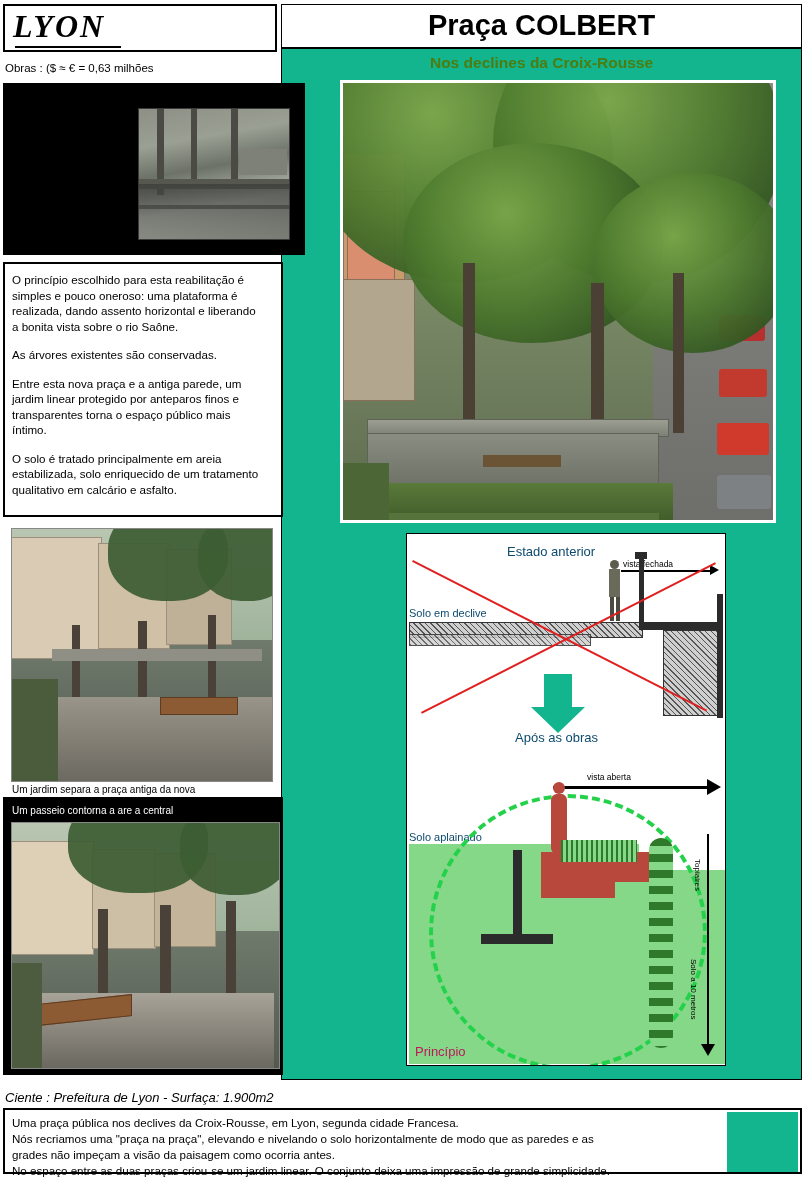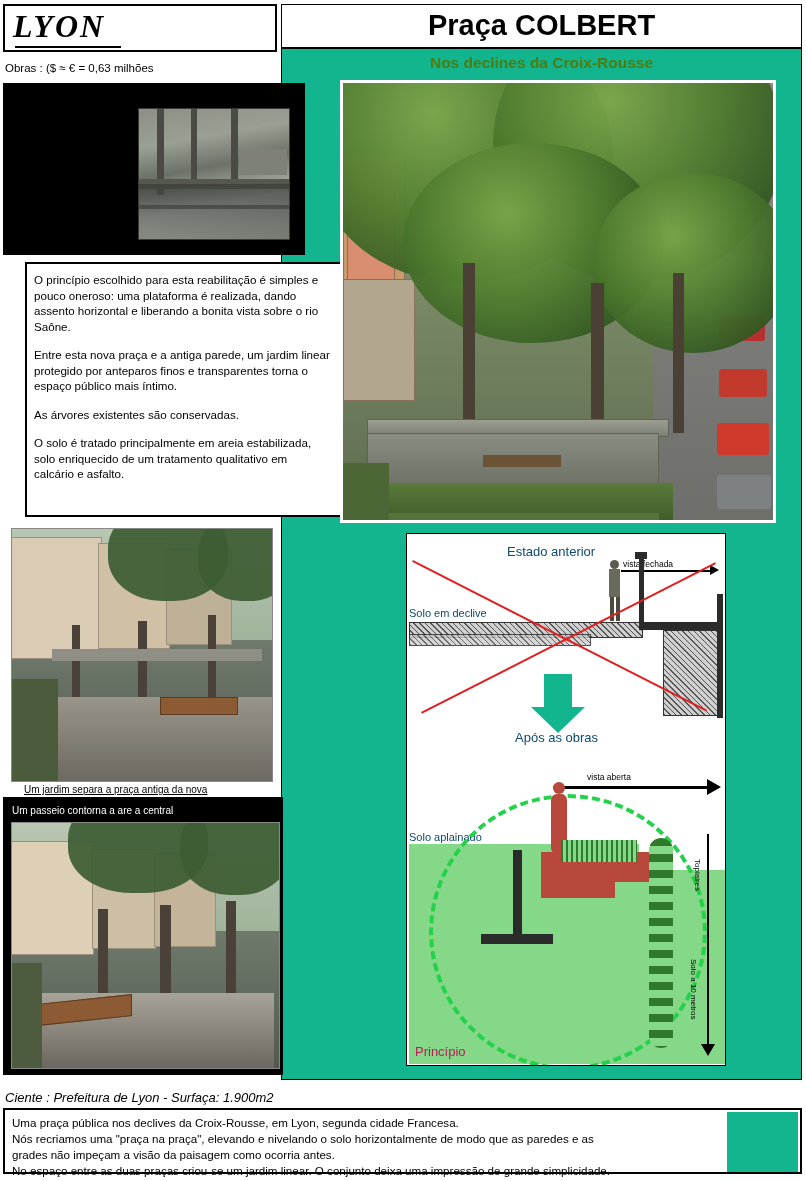--- a/index.html
+++ b/index.html
@@ -129,51 +129,49 @@
   .photo-dark .trunk {
     position: absolute;
     background: #4b4a44;
   }
 
   
   .left-text {
     position: absolute;
     left: 3px;
     top: 262px;
-    width: 328px;
+    width: 280px;
     height: 255px;
     background: #ffffff;
     border: 2px solid #000;
     box-sizing: border-box;
     padding: 8px 21px 0 7px;
     font-size: 11.6px;
     line-height: 15.5px;
     color: #000;
-    margin-left: 22px;
   }
   .left-text p { margin: 0 0 13px 0; }
 
   
   .photo2 {
     position: absolute;
     left: 11px;
     top: 528px;
     width: 260px;
     height: 252px;
     overflow: hidden;
     border: 1px solid #888;
     background: #8a9a84;
   }
   .cap1 {
     position: absolute;
-    left: 24px;
+    left: 12px;
     top: 784px;
     font-size: 10px;
     color: #000;
-    text-decoration: underline;
   }
   .cap2 {
     position: absolute;
     left: 12px;
     top: 805px;
     font-size: 10px;
     color: #000;
   }
   .photo3 {
     position: absolute;
@@ -396,22 +394,22 @@
       <div class="trunk" style="left:52px;top:0;width:6px;height:80px;"></div>
       <div class="trunk" style="left:92px;top:0;width:7px;height:78px;"></div>
       <div style="position:absolute;left:0;top:70px;width:100%;height:10px;background:#56584f;"></div>
       <div style="position:absolute;left:0;top:96px;width:100%;height:4px;background:#3f4139;"></div>
       <div style="position:absolute;left:100px;top:40px;width:48px;height:26px;background:#7d8178;"></div>
     </div>
   </div>
 
   <div class="left-text">
     <p>O princípio escolhido para esta reabilitação é simples e pouco oneroso: uma plataforma é realizada, dando assento horizontal  e liberando a bonita vista sobre o rio Saône.</p>
+    <p>As árvores existentes são conservadas.</p>
     <p>Entre esta nova praça e a antiga parede,  um jardim linear protegido por anteparos  finos e transparentes torna o espaço público mais íntimo.</p>
-    <p>As árvores existentes são conservadas.</p>
     <p>O solo é tratado principalmente em  areia estabilizada, solo enriquecido de um tratamento qualitativo em calcário e asfalto.</p>
   </div>
 
   <div class="photo2">
     <div class="ph-sky"></div>
     <div class="ph-ground"></div>
     <div class="ph-build" style="left:-4px;top:8px;width:92px;height:120px;background:#d9cbb4;"></div>
     <div class="ph-build" style="left:86px;top:14px;width:70px;height:104px;background:#cfc0a6;"></div>
     <div class="ph-build" style="left:154px;top:20px;width:64px;height:94px;background:#bfb098;"></div>
     <div class="ph-tree" style="left:96px;top:-24px;width:120px;height:96px;"></div>

